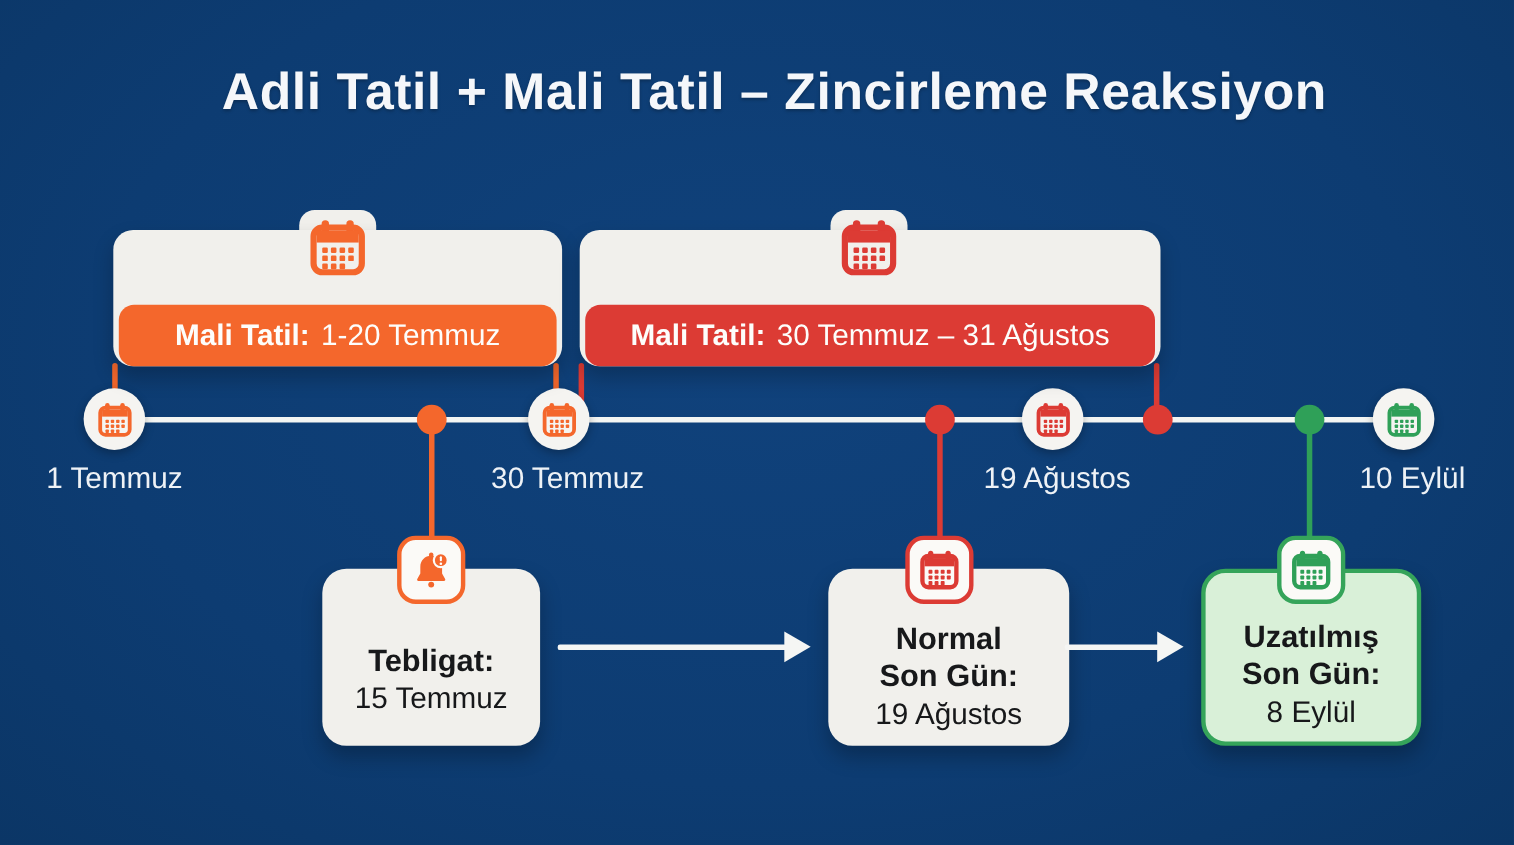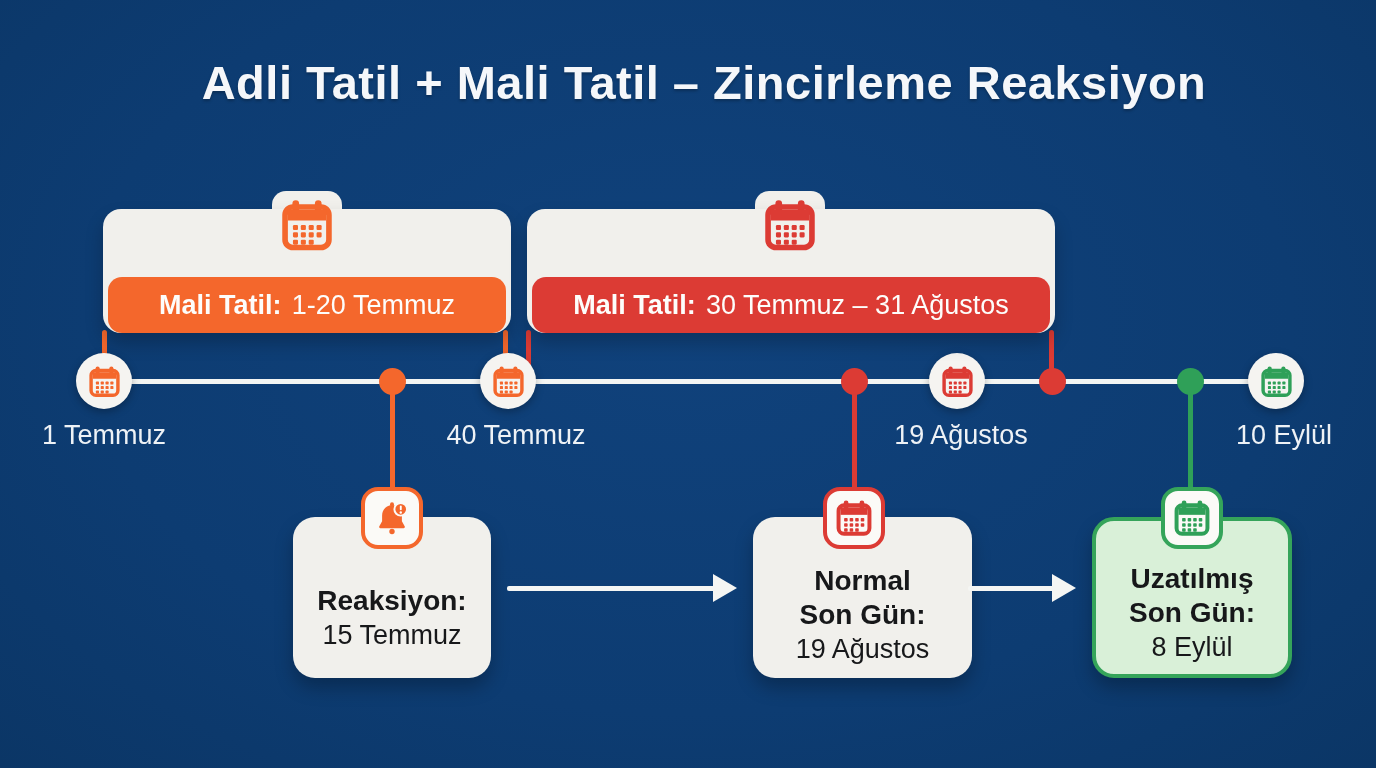--- a/index.html
+++ b/index.html
@@ -190,21 +190,21 @@
         <use href="#ic-calendar"></use>
       </svg>
   </div>
   <div class="node node-4">
     <svg viewBox="0 0 48 48">
         <use href="#ic-calendar"></use>
       </svg>
   </div>
 
   <div class="tl-label tll-1">1 Temmuz</div>
-  <div class="tl-label tll-2">40 Temmuz</div>
+  <div class="tl-label tll-2">30 Temmuz</div>
   <div class="tl-label tll-3">19 Ağustos</div>
   <div class="tl-label tll-4">10 Eylül</div>
 
   <div class="pcard pcard1">
     <div class="tab"></div>
     <div class="pbody"></div>
     <svg class="cal-ic" viewBox="0 0 48 48">
         <use href="#ic-calendar"></use>
       </svg>
     <div class="pill">
@@ -220,21 +220,21 @@
         <use href="#ic-calendar"></use>
       </svg>
     <div class="pill">
       <span class="b">Mali Tatil:</span>
       <span class="rest">30 Temmuz – 31 Ağustos</span>
     </div>
   </div>
 
   <div class="ecard ecard1">
     <div class="ebody">
-      <div class="hline">Reaksiyon:</div>
+      <div class="hline">Tebligat:</div>
       <div class="dline">15 Temmuz</div>
     </div>
     <div class="badge">
       <svg viewBox="0 0 48 48">
           <use href="#ic-bell-alert"></use>
         </svg>
     </div>
   </div>
 
   <div class="arrow-line al-1"></div>

